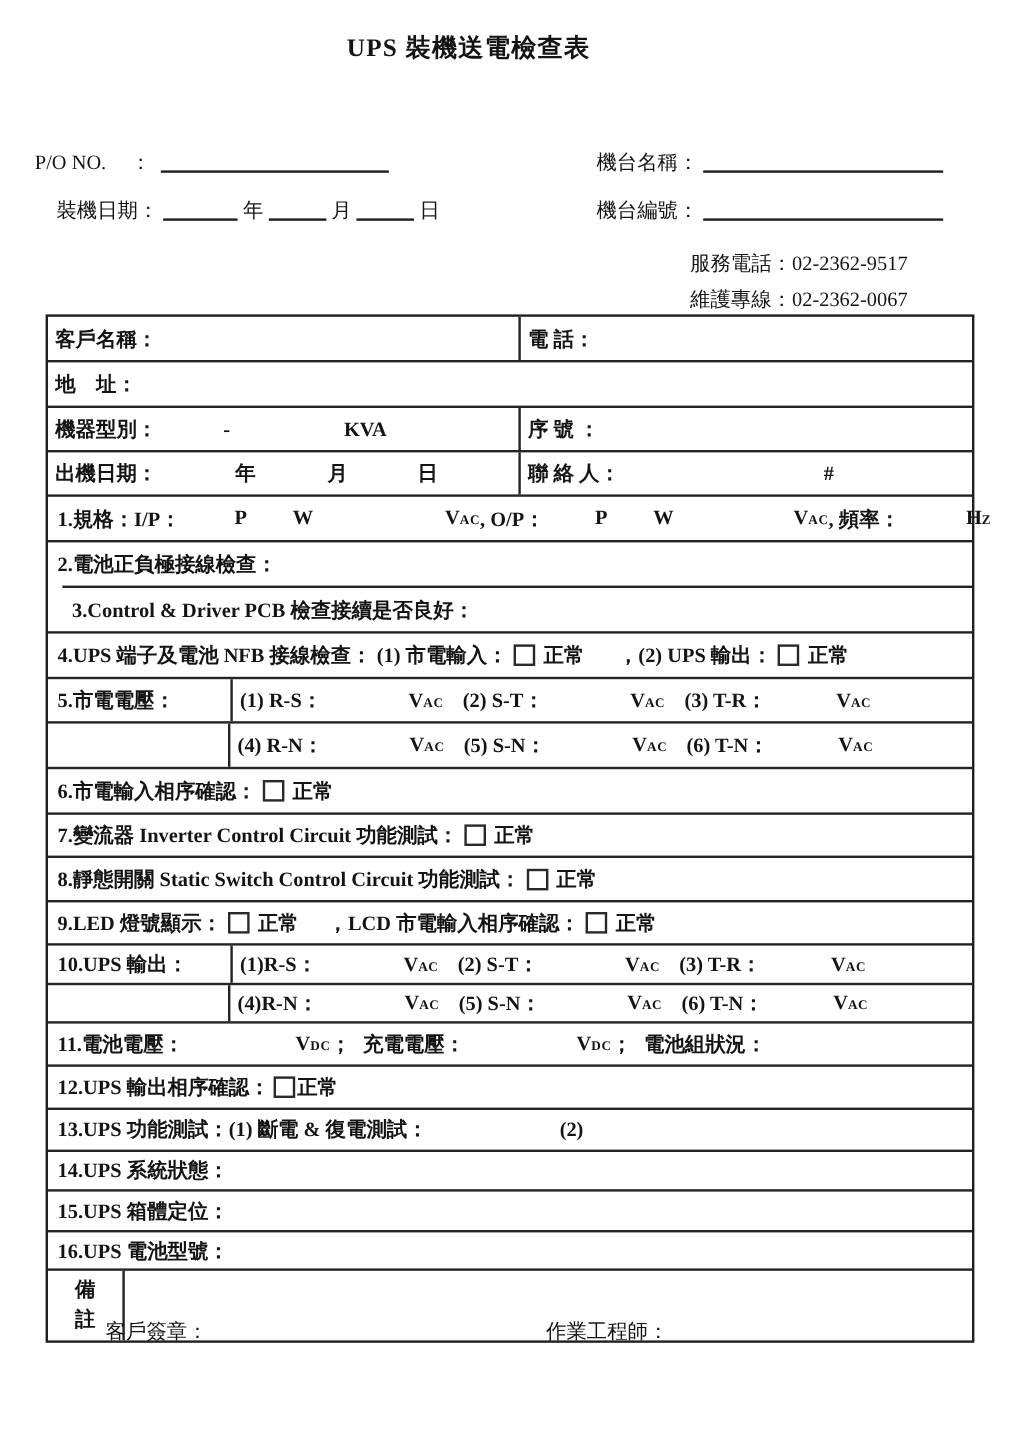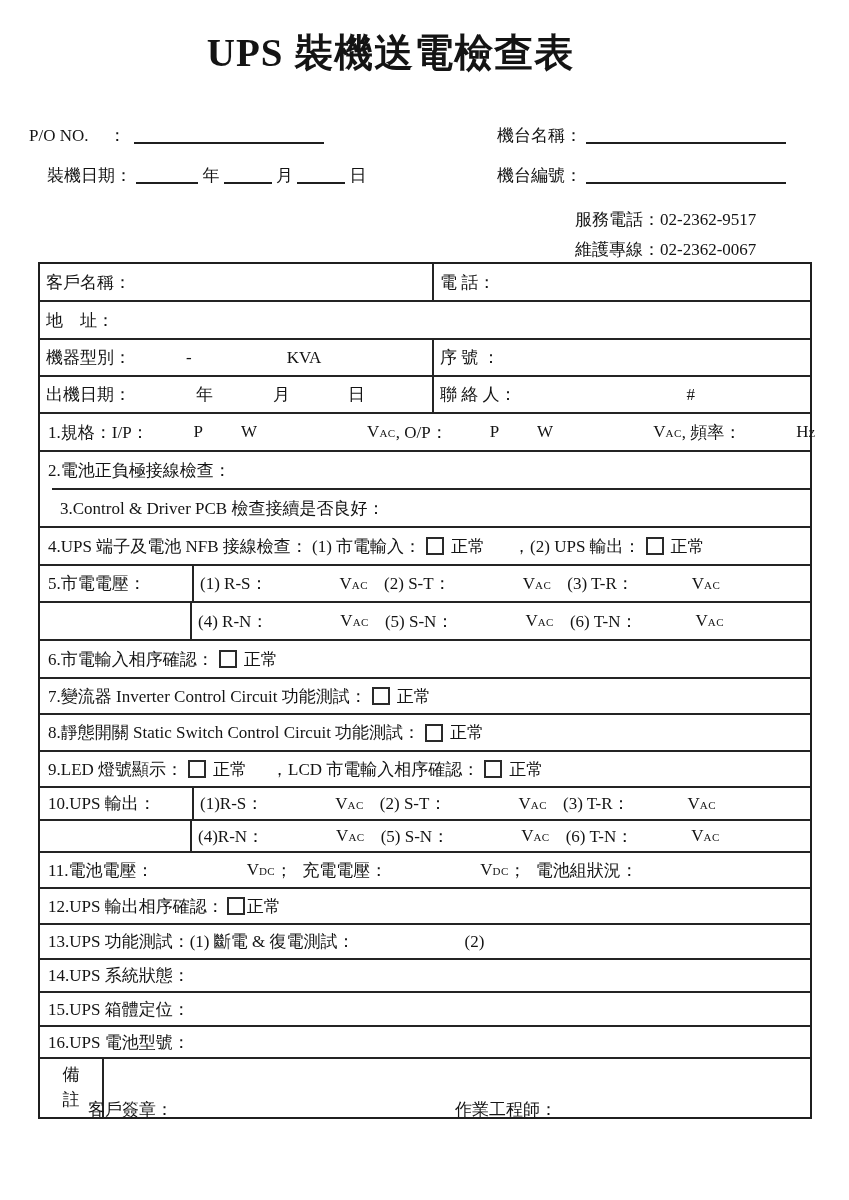--- a/index.html
+++ b/index.html
@@ -4,38 +4,38 @@
 <style>
   html,body{margin:0;padding:0;}
   body{
     width:849px;height:1200px;position:relative;background:#ffffff;
     font-family:"Liberation Serif","DejaVu Serif",serif;
     color:#141414;font-size:17px;overflow:hidden;
   }
   .abs{position:absolute;white-space:nowrap;}
   .title{
     position:absolute;top:26px;left:0;width:781px;text-align:center;
-    font-size:39px;font-weight:700;letter-spacing:1px;
+    font-size:21px;font-weight:700;letter-spacing:1px;
   }
   
   .ul{display:inline-block;border-bottom:2px solid #1f1f1f;height:15px;vertical-align:-3px;}
   
   .cb{display:inline-block;width:14px;height:14px;border:2px solid #2a2a2a;margin:0 7px 0 5px;vertical-align:-2px;background:#fff;}
   .cb.tight{margin:0 2px 0 3px;}
   
   .unit{display:inline-block;}
   .sc{font-size:11px;letter-spacing:0.5px;}
   
   .tbl{
     position:absolute;left:38px;top:262px;width:770px;
     border:2.5px solid #1f1f1f;background:#fff;
   }
   .trow{display:flex;align-items:stretch;border-top:2px solid #242424;}
   .trow:first-child{border-top:none;}
-  .cell{display:flex;align-items:center;padding:0 6px;white-space:nowrap;}
+  .cell{display:flex;align-items:center;padding:0 6px;white-space:nowrap;font-weight:bold;}
   .cell.grow{flex:1;}
   .splitL{width:380px;border-right:2px solid #242424;}
   .narrowL{width:138px;border-right:2px solid #242424;}
   .remarkL{width:50px;border-right:2px solid #242424;justify-content:center;}
   .remark-label{display:flex;flex-direction:column;align-items:center;line-height:1.45;font-size:17px;}
   .item{padding-left:8px;}
   
   .g10{margin-left:10px;}.g16{margin-left:16px;}.g24{margin-left:24px;}
   .g28{margin-left:28px;}.g38{margin-left:38px;}.g42{margin-left:42px;}
   .g45{margin-left:45px;}.g55{margin-left:55px;}.g58{margin-left:58px;}

